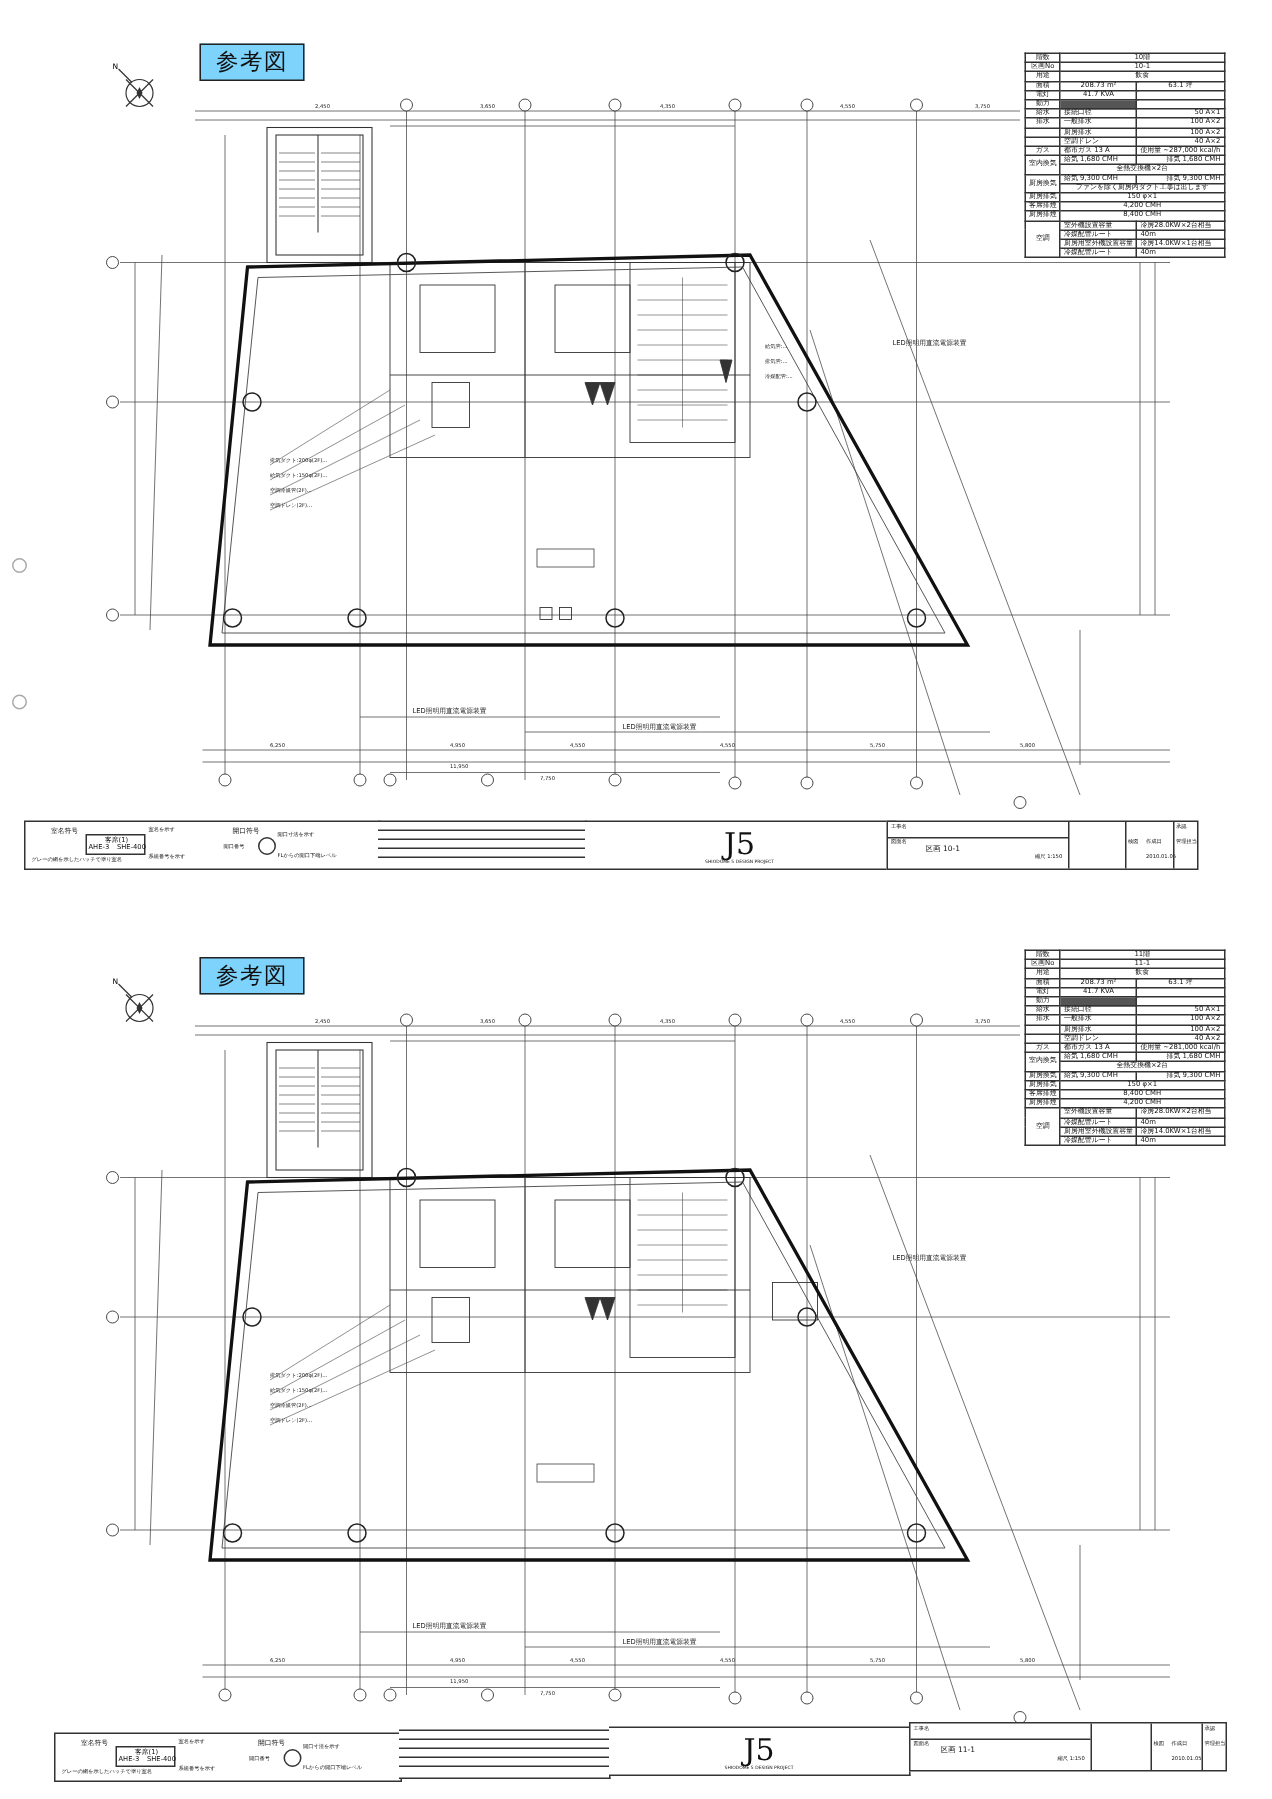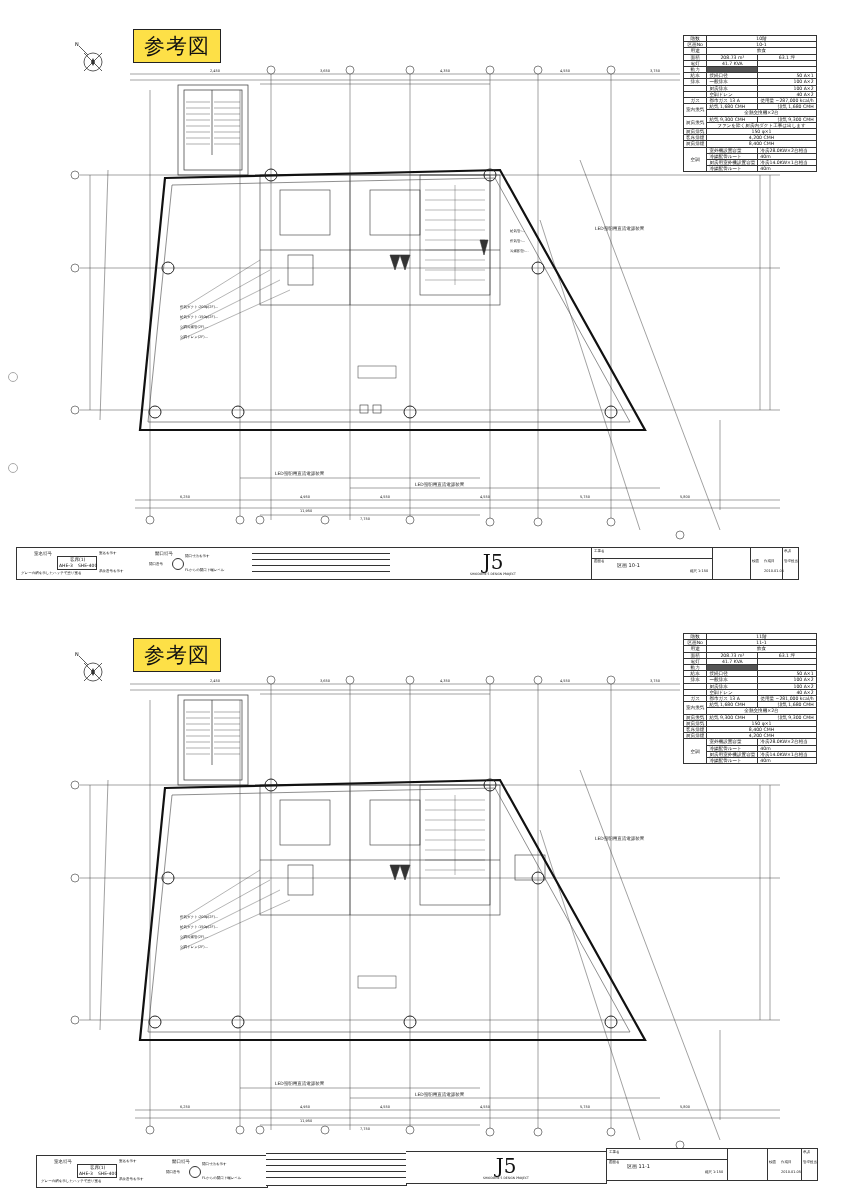--- a/index.html
+++ b/index.html
@@ -1,20 +1,20 @@
 <!DOCTYPE html>
 <html><head>
 <meta charset="utf-8">
 <style>
   html,body{margin:0;padding:0;background:#fff;}
   body{width:848px;height:1199px;position:relative;overflow:hidden;font-family:"DejaVu Sans",sans-serif;color:#111;}
   .sheet{position:absolute;left:0;width:848px;height:599px;}
   .sheet.top{top:0;}
   .sheet.bottom{top:600px;}
-  .stamp{position:absolute;border:1.5px solid #222;background:#fde047;font-size:21px;padding:2px 10px;letter-spacing:1px;}
+  .stamp{position:absolute;border:1.5px solid #222;background:#7dd3fc;font-size:15px;padding:2px 10px;letter-spacing:1px;}
   .compass{position:absolute;width:34px;height:34px;}
   .plan{position:absolute;}
   .spec{position:absolute;border-collapse:collapse;font-size:4.6px;background:#fff;}
   .spec td{border:0.6px solid #333;padding:0 2px;height:5.2px;line-height:5.2px;white-space:nowrap;}
   .spec td.k{width:22px;text-align:center;}
   .spec td.r{text-align:right;}
   .spec td.c{text-align:center;}
   .spec tr.hl td.v{background:#555;color:#fff;}
   .titleblock{position:absolute;height:31px;border:1px solid #333;background:#fff;}
   .tb-j5{font-family:"DejaVu Serif",serif;font-size:20px;position:absolute;top:2px;left:0;right:0;text-align:center;}

